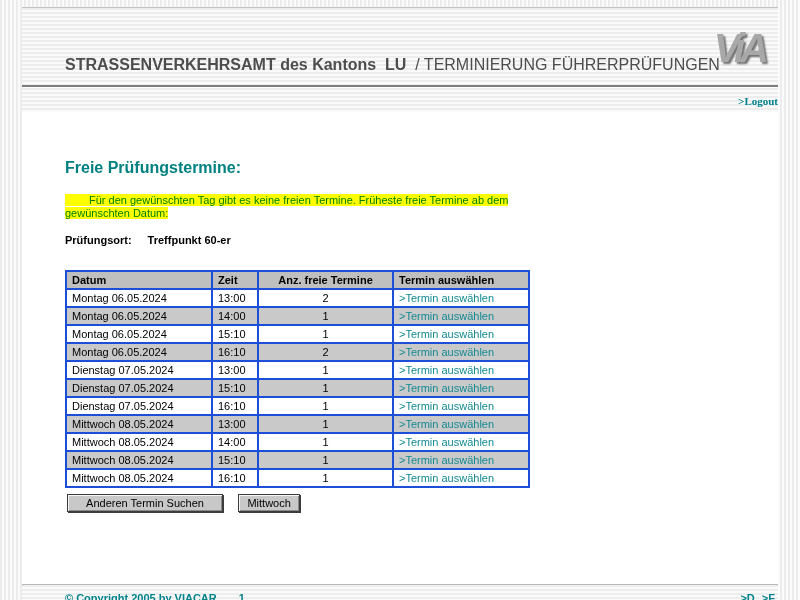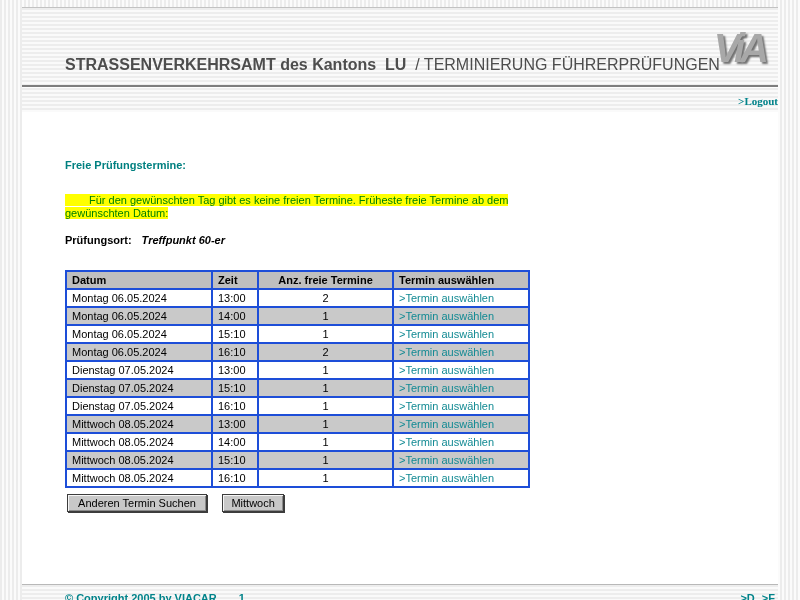--- a/index.html
+++ b/index.html
@@ -44,29 +44,29 @@
   }
   .logout-link {
     position:absolute; right:0; top:7px;
     font-size:11px; font-weight:bold; color:#00838a; text-decoration:none; cursor:pointer;font-family:Liberation Serif, serif;
   }
 
   
   .content { background:#ffffff; height:472px; position:relative; }
   .heading {
     position:absolute; left:43px; top:47px;
-    font-size:11px; font-weight:bold; color:#008080;text-align:center;
+    font-size:16px; font-weight:bold; color:#008080;text-align:center;
   }
   .notice {
     position:absolute; left:43px; top:82px; max-width:452px;
     font-size:11px; line-height:12.5px; color:#008000;
   }
   .notice span { background:#ffff00;padding-left:24px; }
   .location { position:absolute; left:43px; top:122px; font-size:11px; font-weight:bold; color:#000; }
-  .location .loc-value { margin-left:10px;font-style:italic; }
+  .location .loc-value { margin-left:16px; }
 
   
   table.termine {
     position:absolute; left:43px; top:158px;
     border-collapse:collapse; table-layout:fixed; width:463px;
     font-size:11px; color:#000;
   }
   table.termine th, table.termine td {
     border:2px solid #1d4ed8; padding:2px 5px; height:16px;
     overflow:hidden; white-space:nowrap; text-align:left;
@@ -77,21 +77,21 @@
   .termin-link { color:#128a93; text-decoration:none; cursor:pointer; }
 
   
   .button-row { position:absolute; left:45px; top:382px; }
   .btn {
     font-family:"Liberation Sans", sans-serif; font-size:11px; color:#000;
     background:#c8c8c8; border:1px solid #3c3c3c;
     box-shadow:1px 1px 0 0 #3c3c3c, inset 1px 1px 0 #f6f6f6, inset -1px -1px 0 #8b8b8b;
     height:18px; padding:0 8px; cursor:pointer; vertical-align:top;
   }
-  .btn-wide { width:140px; margin-right:11px; }
+  .btn-wide { width:156px; margin-right:11px; }
 
   
   .footer {
     height:22px; position:relative;
     border-top:1px solid #b8b8b8;
     background:repeating-linear-gradient(180deg, #ededed 0 2px, #fafafa 2px 4px);
   }
   .footer-left {
     position:absolute; left:43px; top:7px;
     font-size:11px; font-weight:bold; color:#00838a;

